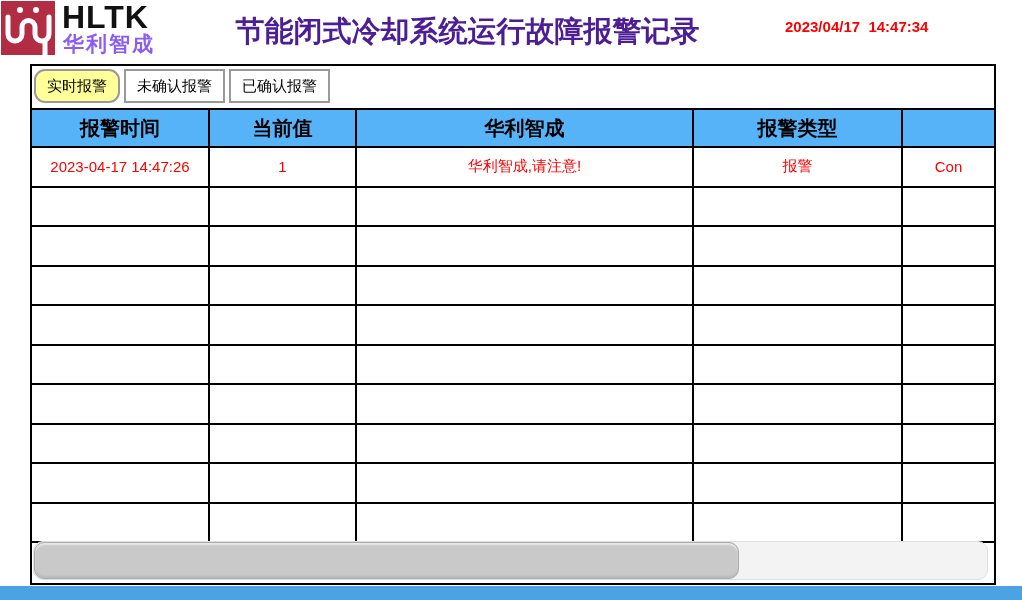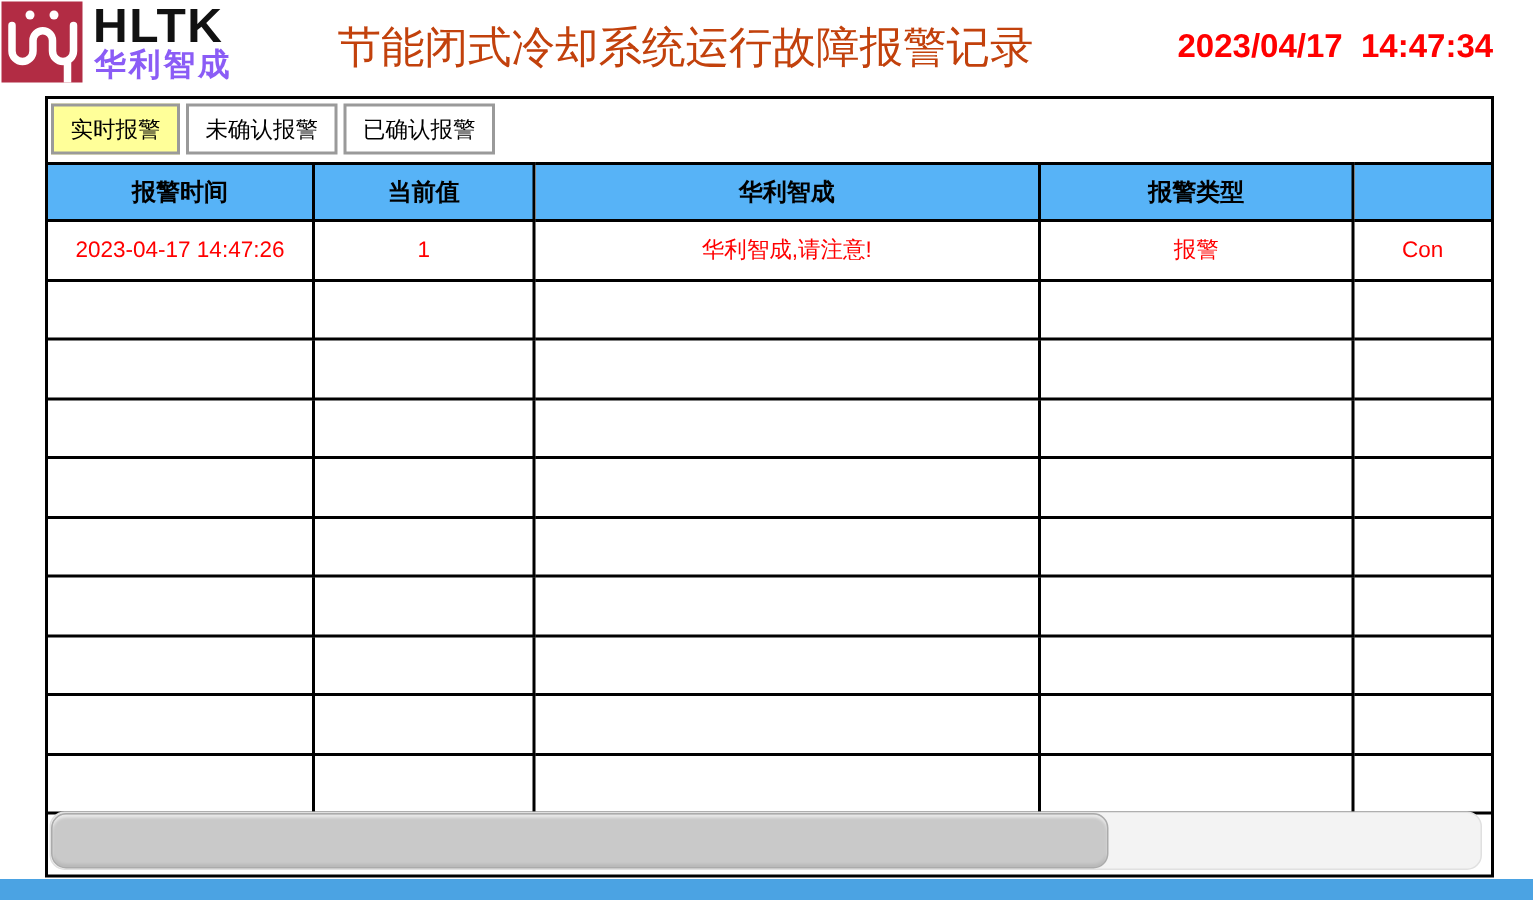--- a/index.html
+++ b/index.html
@@ -4,37 +4,37 @@
 <style>
   html,body{margin:0;padding:0;background:#fff;}
   .screen{
     position:relative;width:1022px;height:600px;background:#ffffff;
     font-family:"Liberation Sans","DejaVu Sans",sans-serif;overflow:hidden;
   }
   
   .logo-box{position:absolute;left:1px;top:1px;width:54px;height:54px;background:#B22C44;}
   .brand{position:absolute;left:62px;top:0px;font-weight:900;font-size:32px;line-height:34px;color:#111;letter-spacing:1px;}
   .brand-cn{position:absolute;left:63px;top:33px;font-weight:bold;font-size:21px;line-height:22px;color:#8b5cf6;letter-spacing:2px;}
-  .page-title{position:absolute;left:225px;top:12px;width:485px;text-align:left;
-    font-size:29px;font-weight:normal;color:#c2410c;white-space:nowrap;}
-  .clock{position:absolute;left:785px;top:18px;font-size:22px;font-weight:bold;color:#FF0000;white-space:pre;}
+  .page-title{position:absolute;left:225px;top:12px;width:485px;text-align:center;
+    font-size:29px;font-weight:bold;color:#4c1d95;white-space:nowrap;}
+  .clock{position:absolute;left:785px;top:18px;font-size:15px;font-weight:bold;color:#FF0000;white-space:pre;}
   
   .panel{position:absolute;left:30px;top:64px;width:966px;height:521px;
     border:2px solid #000;box-sizing:border-box;background:#fff;}
   
   .tab-bar{position:absolute;left:2px;top:3px;display:flex;gap:4px;}
   .tab{height:34px;padding:0 11px;font-size:15px;color:#000;background:#fff;
     border:2px solid #9a9a9a;box-sizing:border-box;display:flex;align-items:center;justify-content:center;
     font-family:inherit;cursor:pointer;white-space:nowrap;}
-  .tab.active{background:#FFFF99;}
+  .tab.active{background:#FFFF99;border-radius:11px;}
   
   table.alarm{position:absolute;left:0;top:42px;width:962px;border-collapse:collapse;table-layout:fixed;}
   table.alarm th,table.alarm td{border:2px solid #000;padding:0 4px;box-sizing:border-box;
     overflow:hidden;white-space:nowrap;}
-  table.alarm th{background:#57B3F7;color:#000;font-size:16px;font-weight:bold;text-align:center;}
+  table.alarm th{background:#57B3F7;color:#000;font-size:20px;font-weight:bold;text-align:center;}
   table.alarm thead tr{height:38px;}
   table.alarm tbody tr{height:39.5px;}
   table.alarm td{font-size:15px;color:#FF0000;text-align:center;}
   table.alarm th:first-child,table.alarm td:first-child{border-left:none;}
   table.alarm th:last-child,table.alarm td:last-child{border-right:none;}
   td.clip-right{text-align:right;padding-right:0;}
   .col-time{width:177px;} .col-value{width:147px;} .col-msg{width:337px;}
   .col-type{width:209px;} .col-extra{width:92px;}
   
   .hscroll{position:absolute;left:1px;top:475px;width:955px;height:39px;

